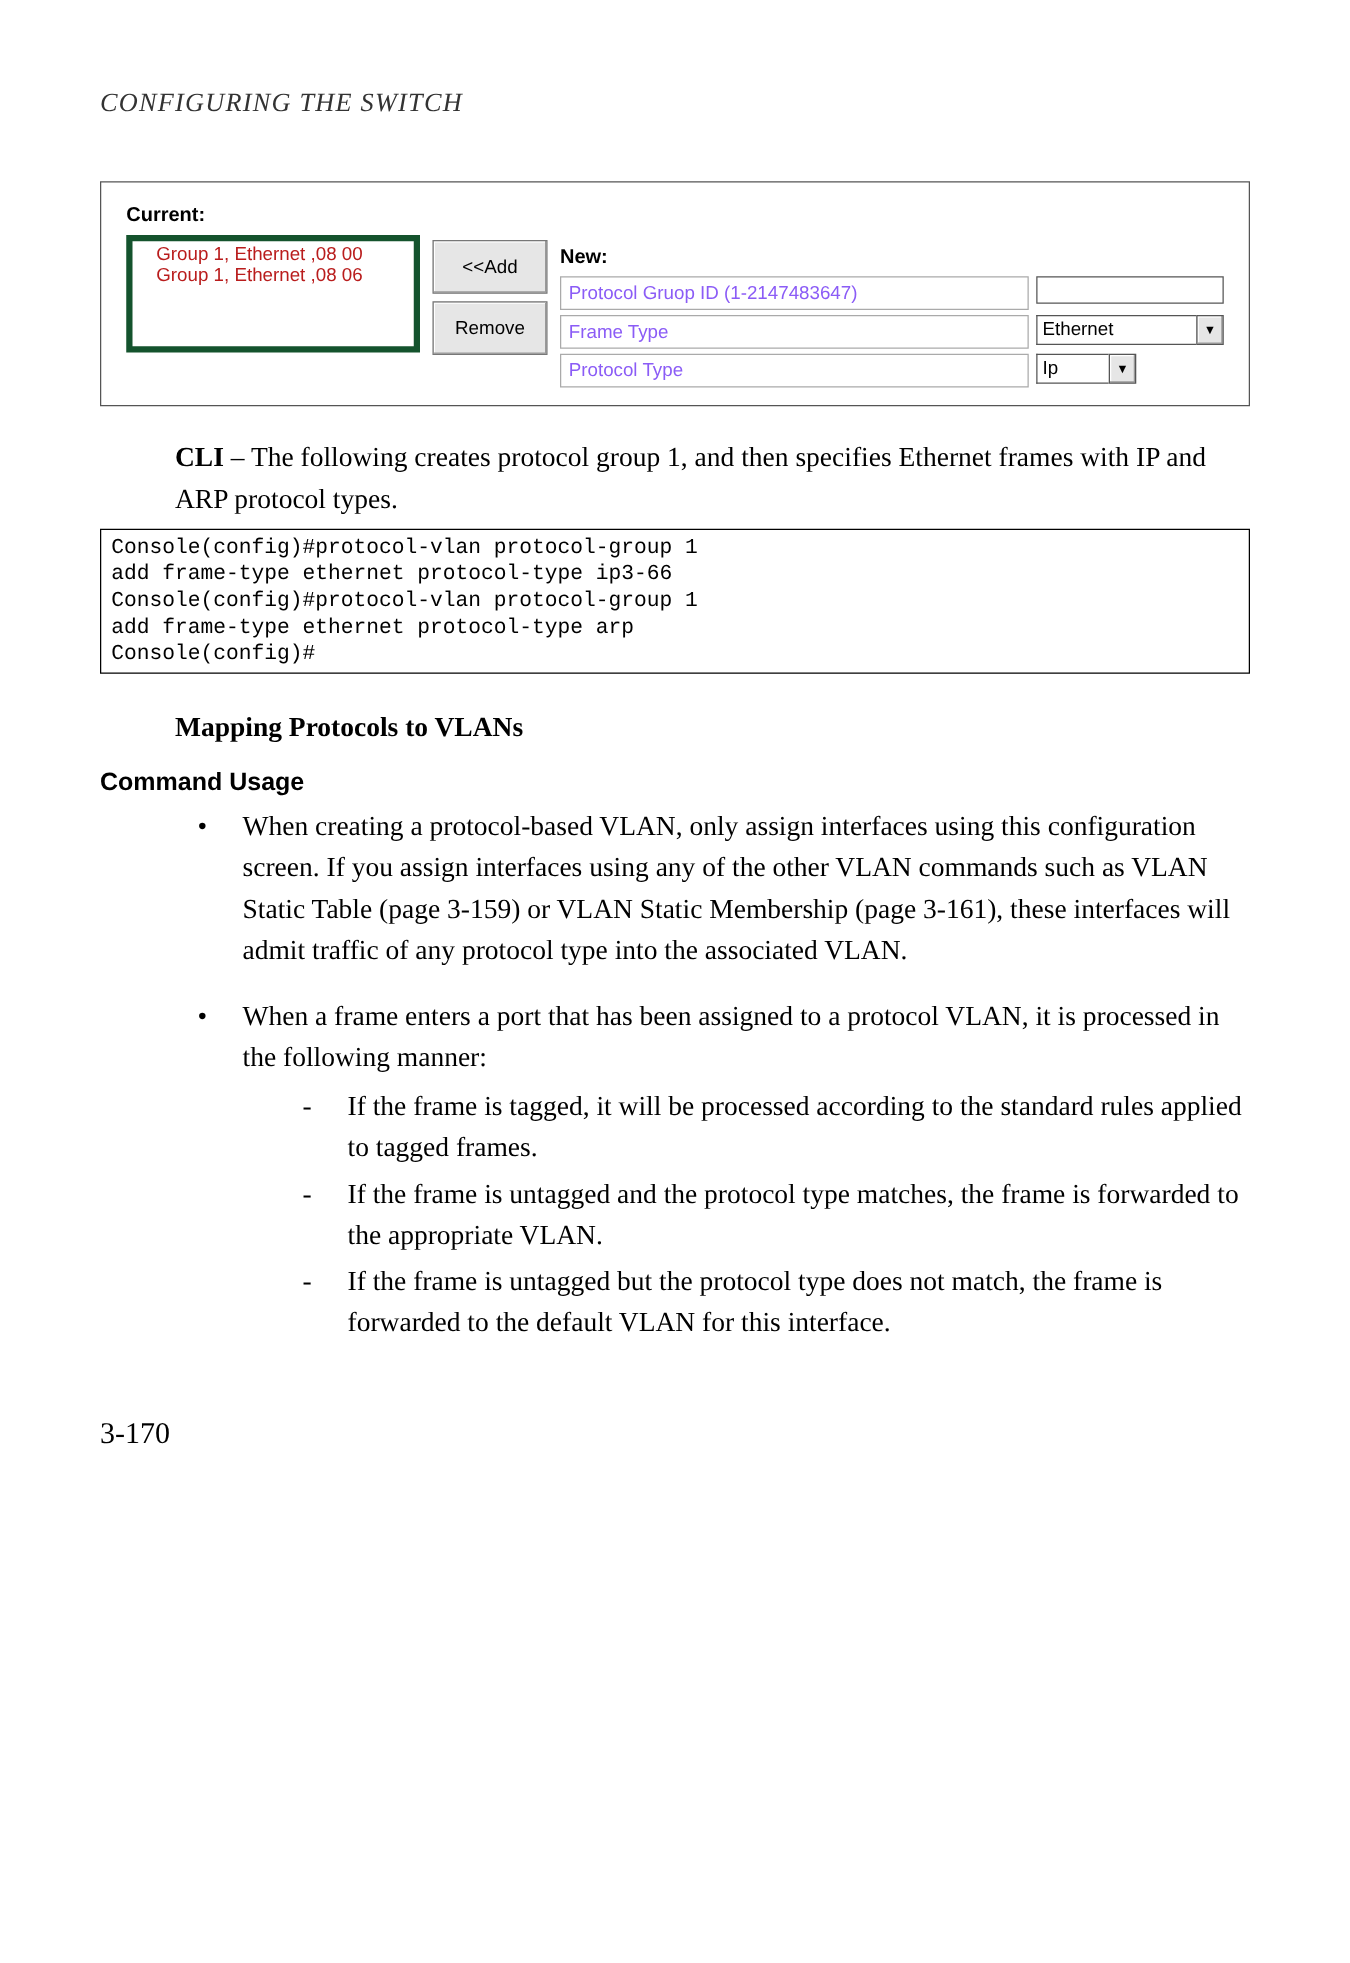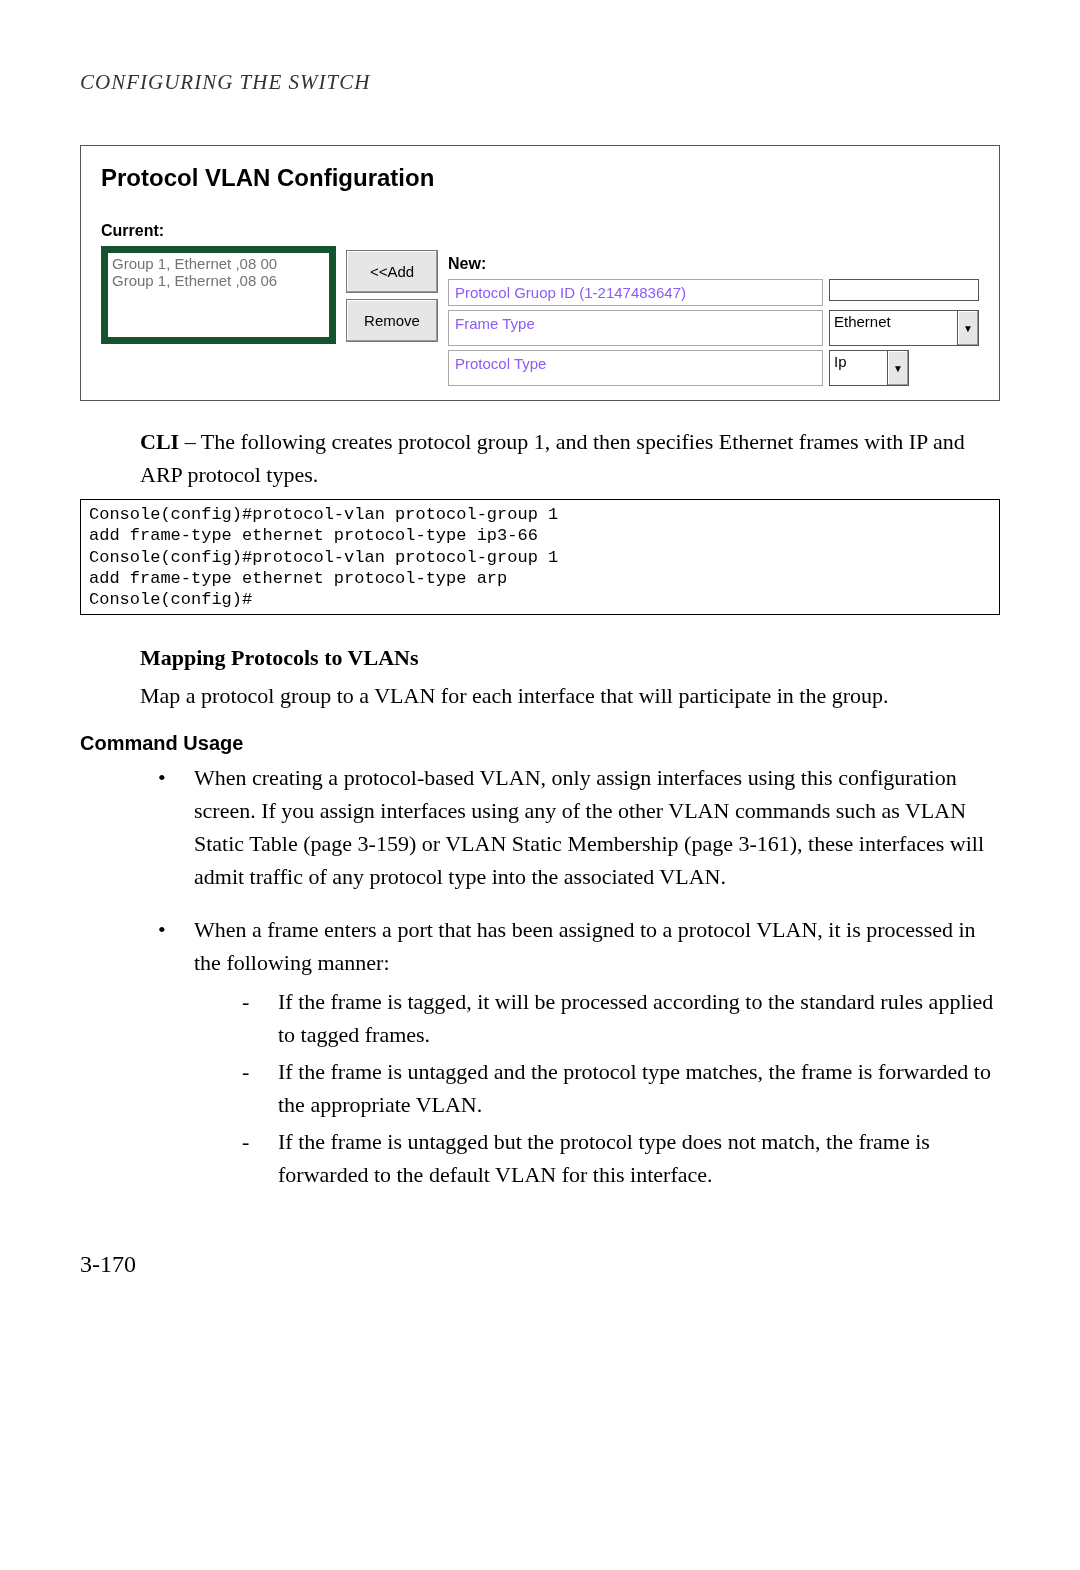--- a/index.html
+++ b/index.html
@@ -43,26 +43,26 @@
     align-items: flex-start;
   }
   .fig-current {
     width: 235px;
   }
   .fig-label-bold {
     font-weight: bold;
     margin-bottom: 6px;
   }
   .listbox {
-    border: 7px solid #14532d;
+    border: 5px solid #14532d;
     background: #fff;
     height: 80px;
-    padding: 2px 4px;
-    font-size: 15px;
-    color: #737373;
+    padding: 2px 19px;
+    font-size: 15px;
+    color: #b91c1c;
     overflow: hidden;
   }
   .btn-col {
     width: 92px;
     display: flex;
     flex-direction: column;
     gap: 6px;
     margin: 28px 10px 0 10px;
   }
   .winbtn {
@@ -98,21 +98,21 @@
     background: #fff;
     height: 22px;
     width: 100%;
     box-sizing: border-box;
     font-size: 15px;
     padding: 2px 4px;
   }
   .wincombo {
     display: flex;
     align-items: stretch;
-    height: 36px;
+    height: 24px;
   }
   .wincombo .combo-text {
     flex: 1;
     border: 1px solid #555;
     border-right: none;
     background: #fff;
     font-size: 15px;
     padding: 2px 4px;
   }
   .wincombo .combo-btn {
@@ -194,21 +194,20 @@
   }
 </style>
 </head>
 <body>
 
 <div class="page">
 
   <div class="running-head">CONFIGURING THE SWITCH</div>
 
   <div class="figure">
-    <div class="fig-title">Protocol VLAN Configuration</div>
     <div class="fig-body">
       <div class="fig-row">
 
         <div class="fig-current">
           <div class="fig-label-bold">Current:</div>
           <div class="listbox">
             <div>Group 1, Ethernet ,08 00</div>
             <div>Group 1, Ethernet ,08 06</div>
           </div>
         </div>
@@ -245,23 +244,20 @@
     </p>
   </div>
 
   <div class="cli-box">Console(config)#protocol-vlan protocol-group 1
 add frame-type ethernet protocol-type ip3-66
 Console(config)#protocol-vlan protocol-group 1
 add frame-type ethernet protocol-type arp
 Console(config)#</div>
 
   <div class="section-head">Mapping Protocols to VLANs</div>
-  <div class="body-text">
-    <p>Map a protocol group to a VLAN for each interface that will participate in the group.</p>
-  </div>
 
   <div class="cmd-usage">Command Usage</div>
 
   <ul class="bullets">
     <li>When creating a protocol-based VLAN, only assign interfaces using this configuration screen. If you assign interfaces using any of the other VLAN commands such as VLAN Static Table (page 3-159) or VLAN Static Membership (page 3-161), these interfaces will admit traffic of any protocol type into the associated VLAN.</li>
     <li>
       <span>When a frame enters a port that has been assigned to a protocol VLAN, it is processed in the following manner:</span>
       <ul class="dashes">
         <li>If the frame is tagged, it will be processed according to the standard rules applied to tagged frames.</li>
         <li>If the frame is untagged and the protocol type matches, the frame is forwarded to the appropriate VLAN.</li>

